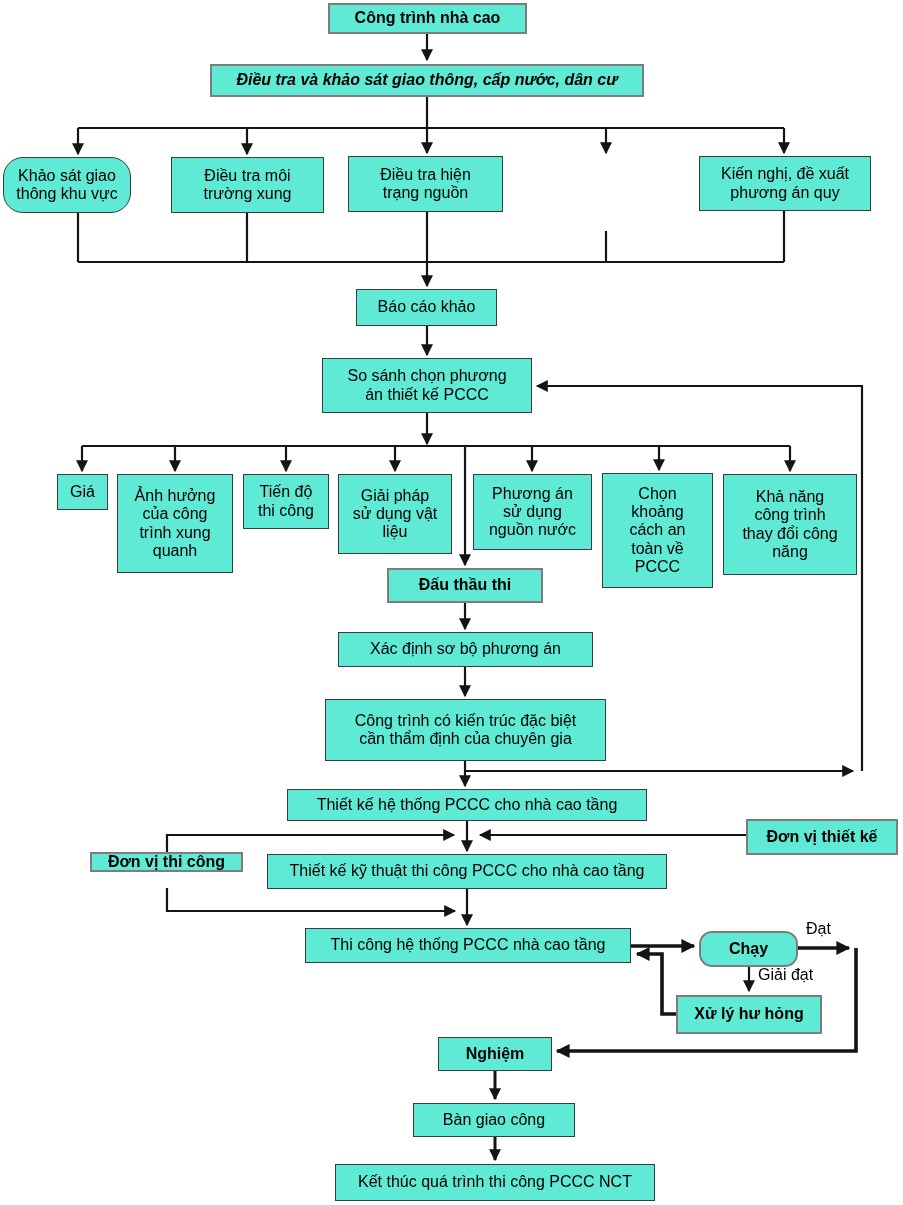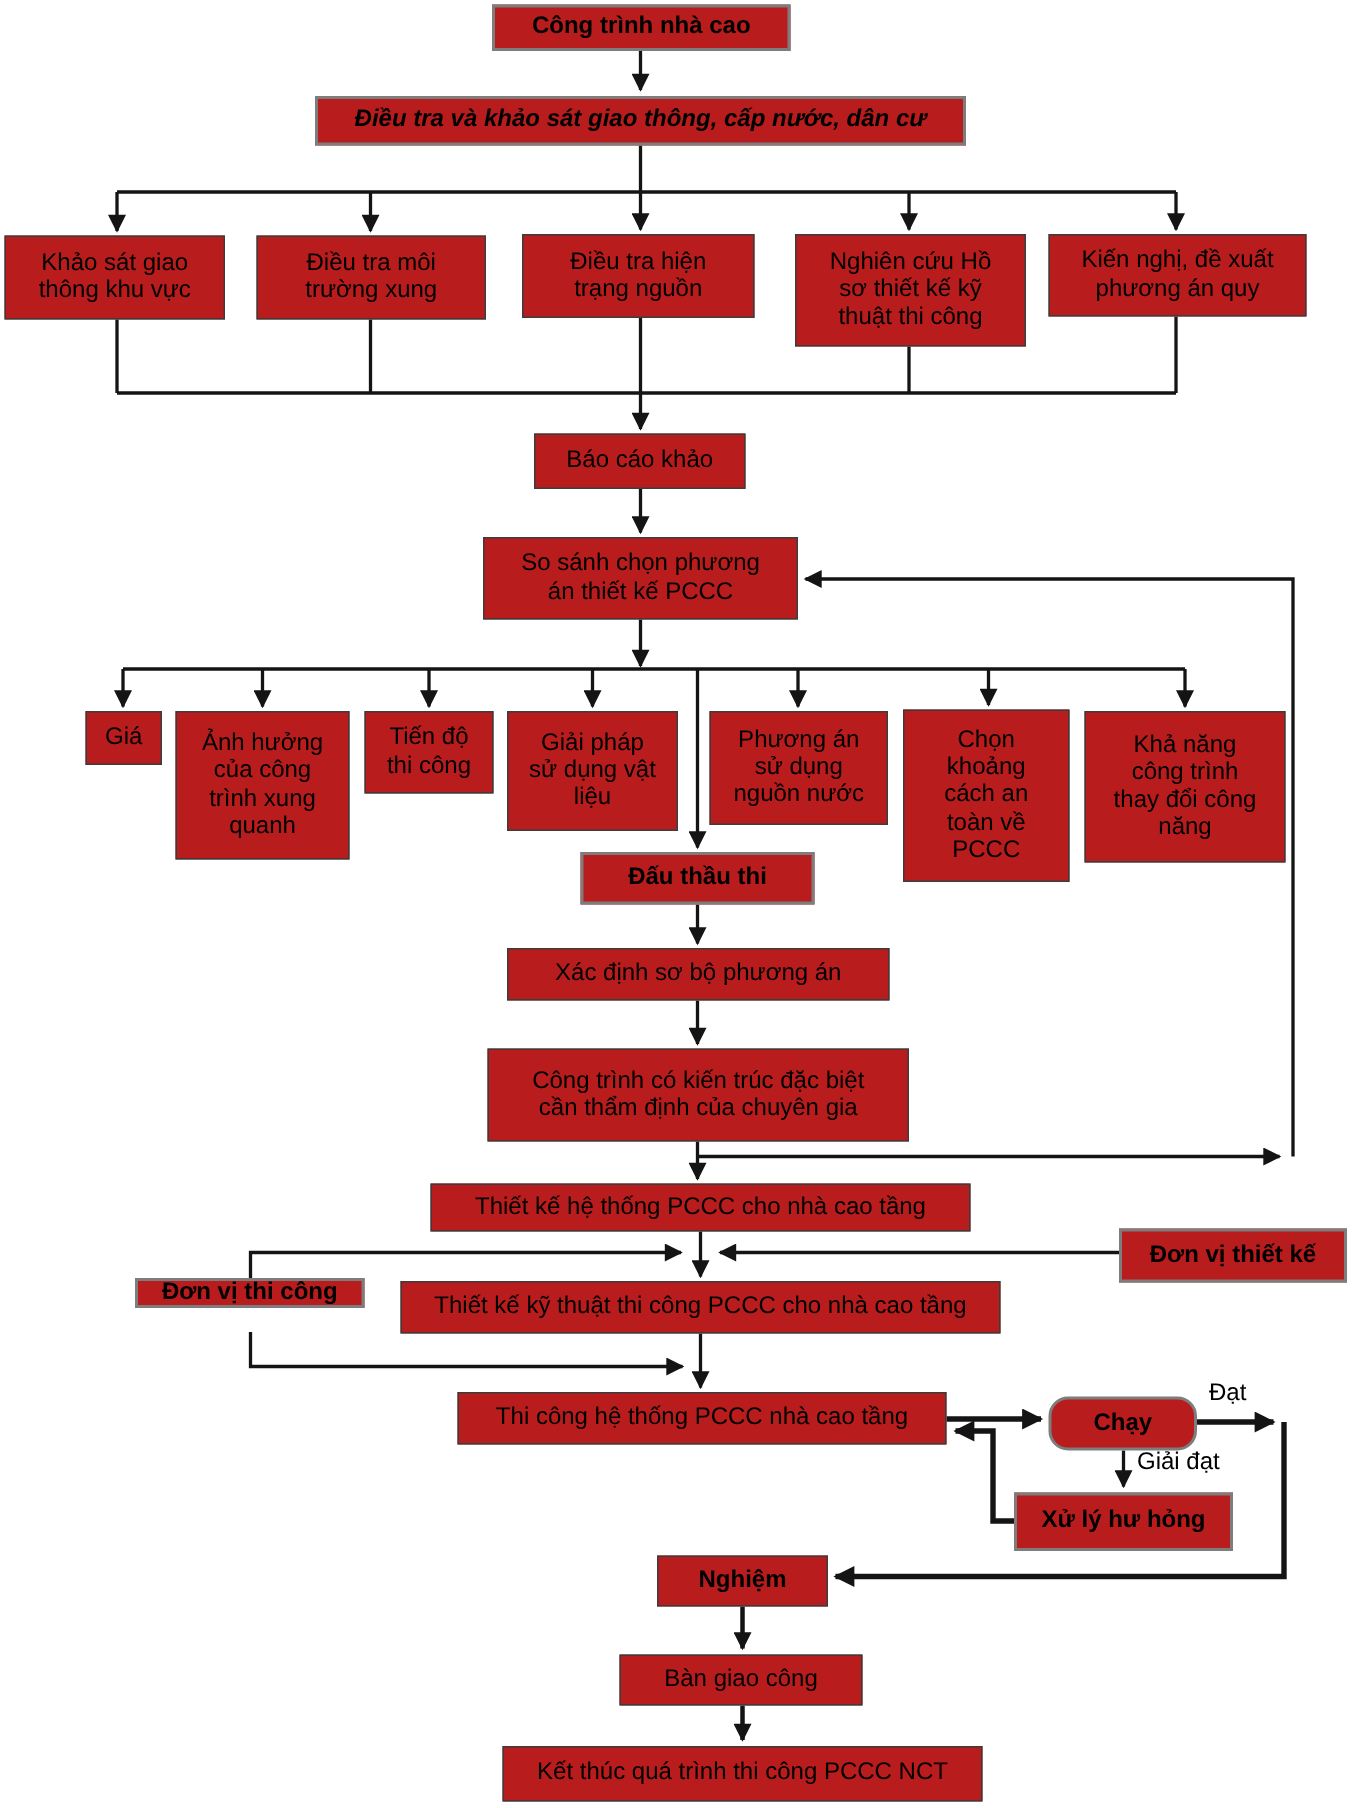--- a/index.html
+++ b/index.html
@@ -1,19 +1,19 @@
 <!DOCTYPE html>
 <html><head>
 <meta charset="utf-8">
 <style>
   html,body{margin:0;padding:0;background:#ffffff;}
   .stage{position:relative;width:903px;height:1205px;background:#fff;
          font-family:"Liberation Sans",sans-serif;color:#000;overflow:hidden;}
   svg.wires{position:absolute;left:0;top:0;z-index:1;}
-  .node{position:absolute;z-index:2;background:#b91c1c;border:1.6px solid #3c3c3c;
+  .node{position:absolute;z-index:2;background:#5eead4;border:1.6px solid #3c3c3c;
         box-sizing:border-box;display:flex;align-items:center;justify-content:center;
         text-align:center;white-space:pre-line;font-size:16px;line-height:1.13;
         padding:1px 2px;}
   .bold{font-weight:bold;}
   .gray{border:2px solid #7d7d7d;}
   .lbl{position:absolute;z-index:2;font-size:16px;white-space:nowrap;}
 </style>
 </head>
 <body>
 
@@ -90,32 +90,29 @@
       <path d="M856,948 V1051 H557" marker-end="url(#aht)"></path>
 
       <path d="M676,1014 H662 V954 H637" marker-end="url(#aht)"></path>
     </g>
   </svg>
 
   <div class="node bold gray" style="left:328px;top:3px;width:199px;height:31px;">Công trình nhà cao</div>
 
   <div class="node bold gray" style="left:210px;top:64px;width:434px;height:33px;font-style:italic;">Điều tra và khảo sát giao thông, cấp nước, dân cư</div>
 
-  <div class="node" style="left:3px;top:157px;width:147px;height:56px;">Khảo sát giao
+  <div class="node" style="left:3px;top:157px;width:128px;height:56px;border-radius:20px;">Khảo sát giao
 thông khu vực</div>
 
   <div class="node" style="left:171px;top:157px;width:153px;height:56px;">Điều tra môi
 trường xung</div>
 
   <div class="node" style="left:348px;top:156px;width:155px;height:56px;">Điều tra hiện
 trạng nguồn</div>
 
-  <div class="node" style="left:530px;top:156px;width:154px;height:75px;">Nghiên cứu Hồ
-sơ thiết kế kỹ
-thuật thi công</div>
 
   <div class="node" style="left:699px;top:156px;width:172px;height:55px;">Kiến nghị, đề xuất
 phương án quy</div>
 
   <div class="node" style="left:356px;top:289px;width:141px;height:37px;">Báo cáo khảo</div>
 
   <div class="node" style="left:322px;top:358px;width:210px;height:55px;">So sánh chọn phương
 án thiết kế PCCC</div>
 
   <div class="node" style="left:57px;top:474px;width:51px;height:36px;">Giá</div>

